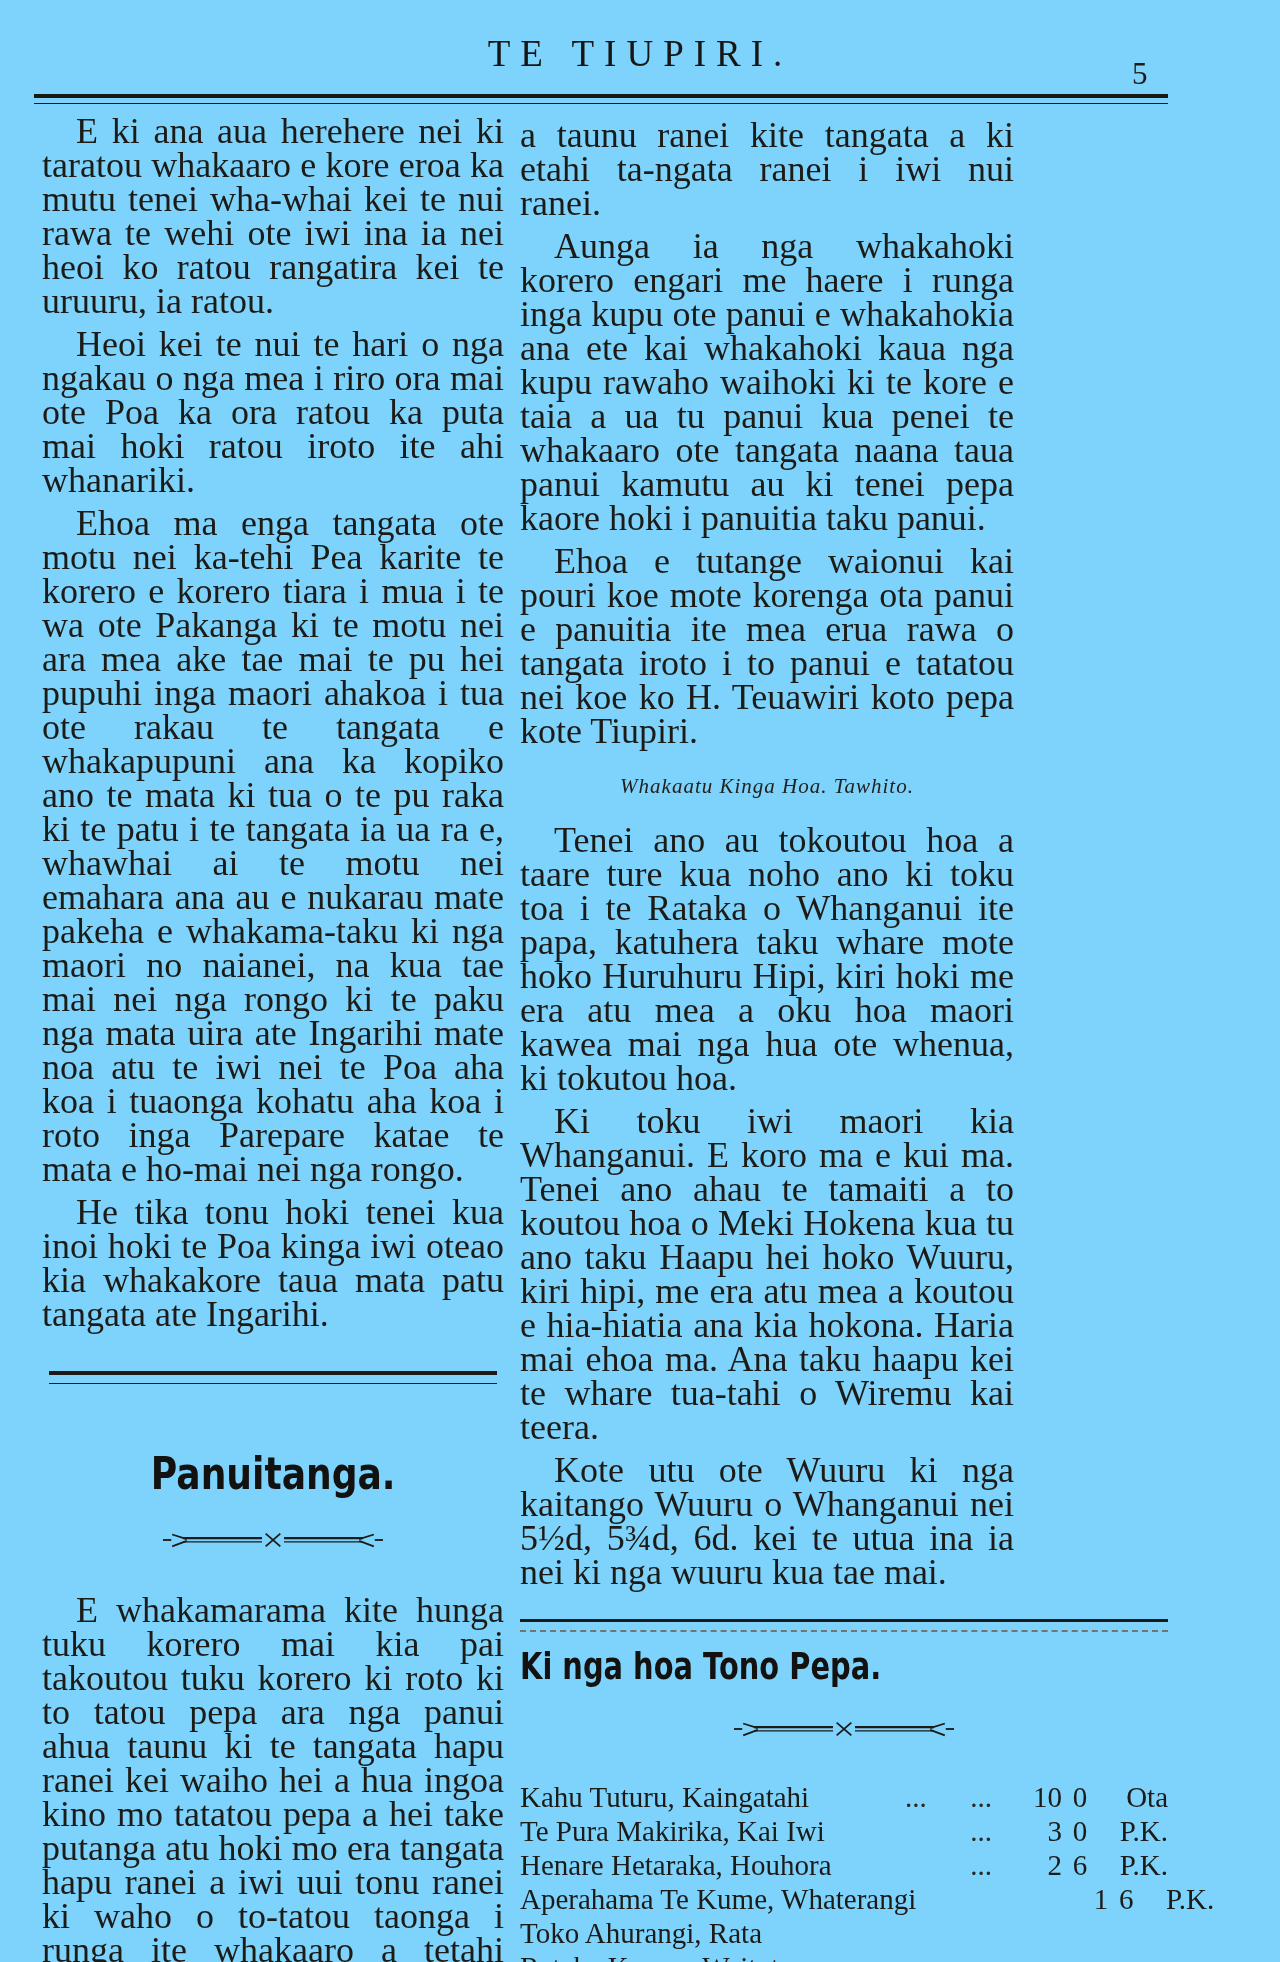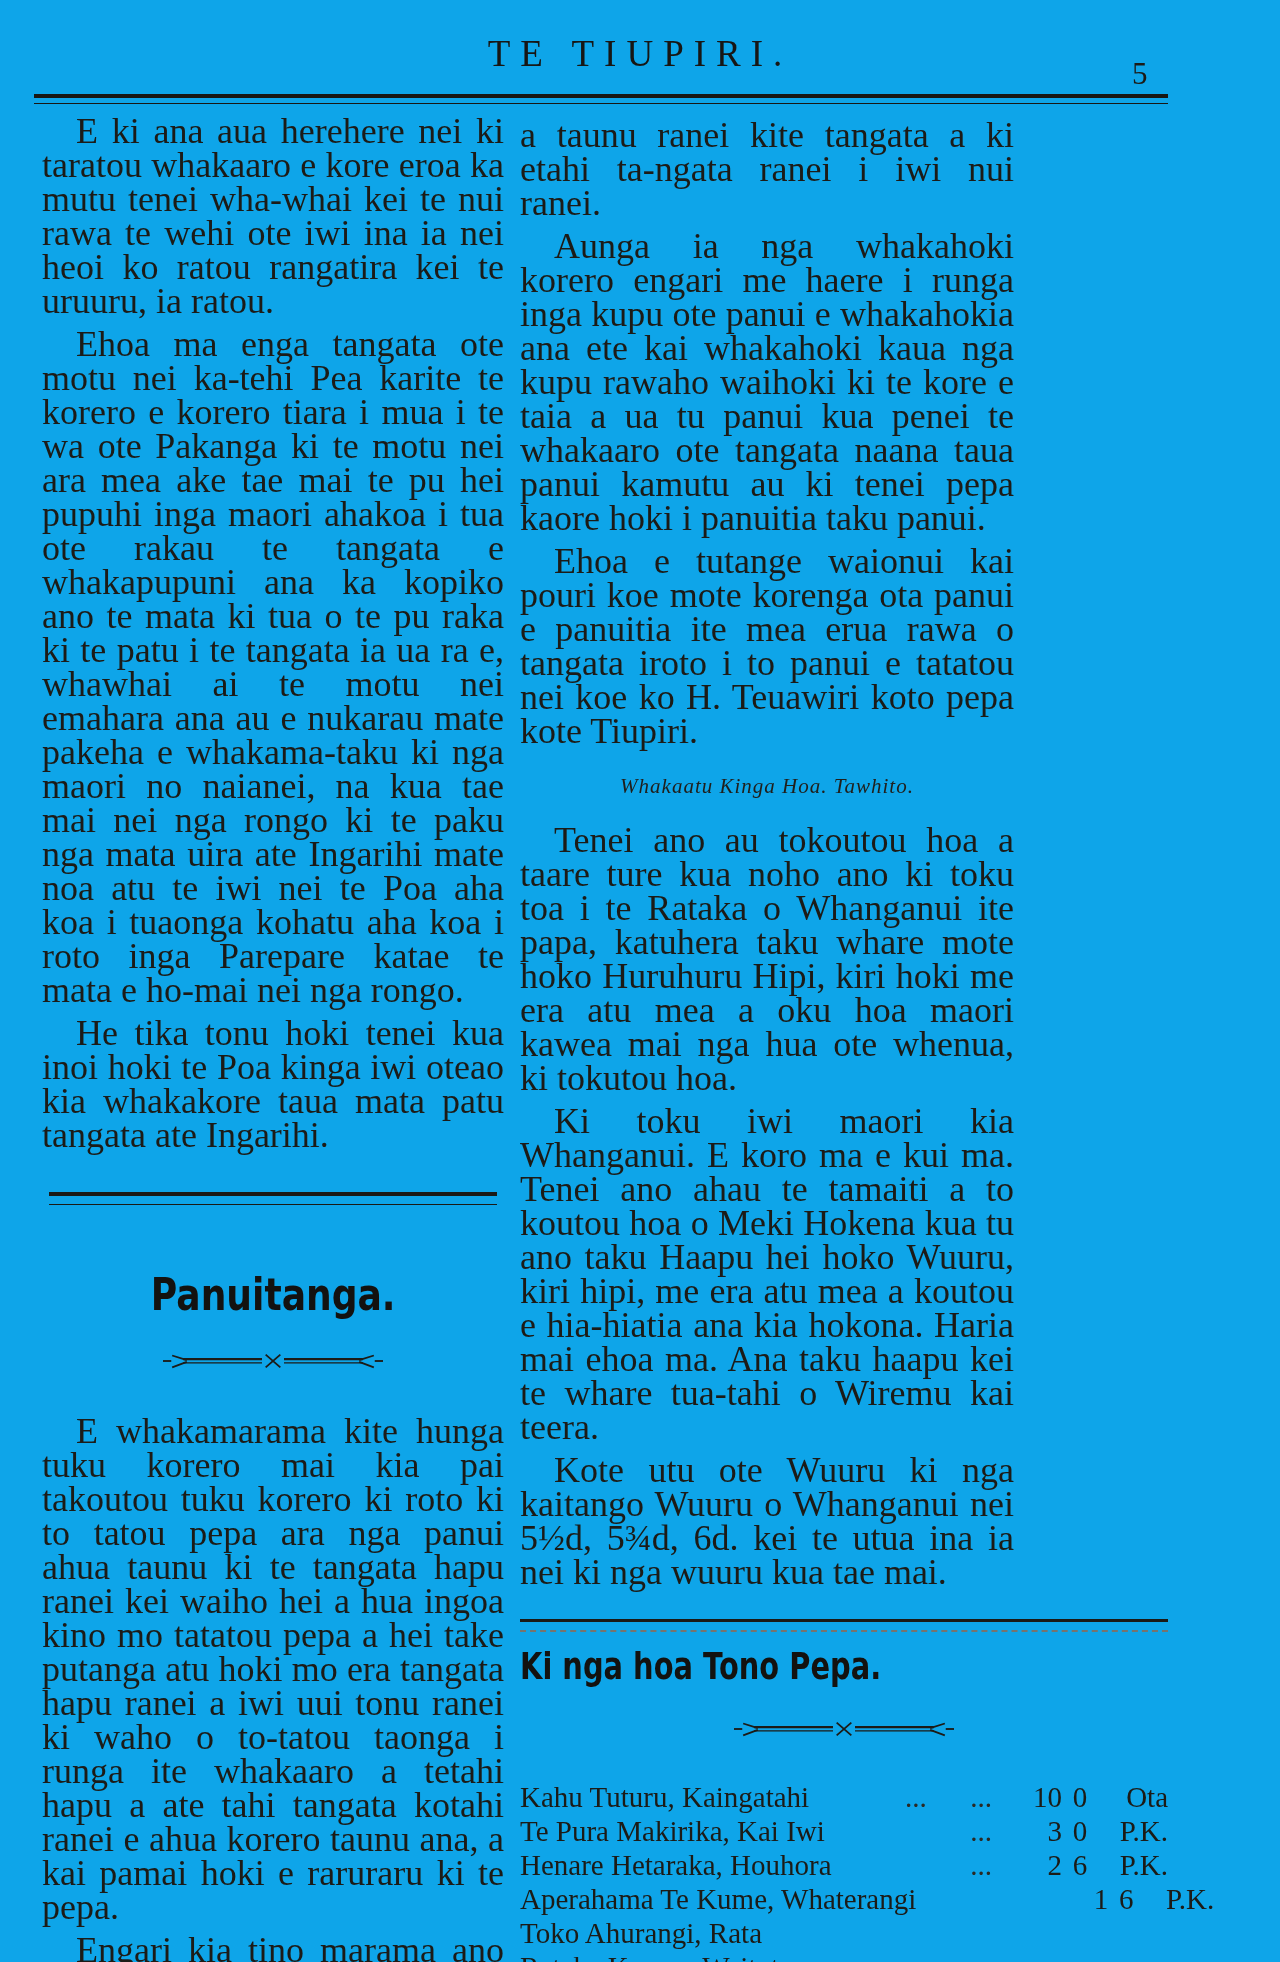--- a/index.html
+++ b/index.html
@@ -1,20 +1,20 @@
 <!DOCTYPE html>
 <html><head>
 <meta charset="utf-8">
 <style>
   html,body{margin:0;padding:0;background:#d9d7d1;}
   .page{
     position:relative;
     width:1280px;height:1962px;
     margin:0 auto;
-    background:#0ea5e9;
+    background:#7dd3fc;
     color:#1c1b17;
     font-family:"Liberation Serif", serif;
     overflow:hidden;
   }
   
   .masthead{
     position:absolute;top:32px;left:0;width:100%;
     text-align:center;
     font-size:37px;letter-spacing:10px;
     color:#171614;
@@ -79,20 +79,21 @@
 <body>
 
 <div class="page">
 
   <div class="masthead">TE TIUPIRI.</div>
   <div class="page-number">5</div>
   <div class="rule-top"></div>
 
   <div class="col-left">
     <p class="para">E ki ana aua herehere nei ki taratou whakaaro e kore eroa ka mutu tenei wha-whai kei te nui rawa te wehi ote iwi ina ia nei heoi ko ratou rangatira kei te uruuru, ia ratou.</p>
+    <p class="para">Heoi kei te nui te hari o nga ngakau o nga mea i riro ora mai ote Poa ka ora ratou ka puta mai hoki ratou iroto ite ahi whanariki.</p>
     <p class="para">Ehoa ma enga tangata ote motu nei ka-tehi Pea karite te korero e korero tiara i mua i te wa ote Pakanga ki te motu nei ara mea ake tae mai te pu hei pupuhi inga maori ahakoa i tua ote rakau te tangata e whakapupuni ana ka kopiko ano te mata ki tua o te pu raka ki te patu i te tangata ia ua ra e, whawhai ai te motu nei emahara ana au e nukarau mate pakeha e whakama-taku ki nga maori no naianei, na kua tae mai nei nga rongo ki te paku nga mata uira ate Ingarihi mate noa atu te iwi nei te Poa aha koa i tuaonga kohatu aha koa i roto inga Parepare katae te mata e ho-mai nei nga rongo.</p>
     <p class="para">He tika tonu hoki tenei kua inoi hoki te Poa kinga iwi oteao kia whakakore taua mata patu tangata ate Ingarihi.</p>
 
     <div class="double-rule"></div>
 
     <div class="display-heading heading-panuitanga">
       <span class="squeeze">Panuitanga.</span>
     </div>
 
     <svg class="ornament" width="220" height="22" viewBox="0 0 240 22">

